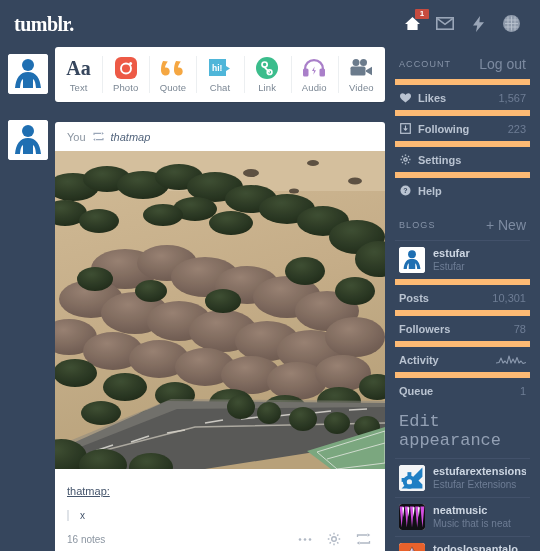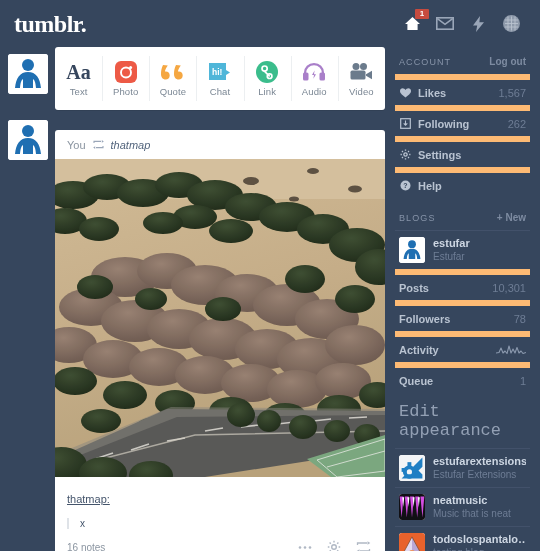--- a/index.html
+++ b/index.html
@@ -6,21 +6,21 @@
   body{
     width:540px;height:551px;overflow:hidden;
     background:#36465d;
     font-family:"Liberation Sans", sans-serif;
     -webkit-font-smoothing:antialiased;
   }
   .app{position:relative;width:540px;height:551px;}
 
   
   .topbar{height:47px;display:flex;align-items:center;justify-content:space-between;padding:0 12px 0 14px;box-sizing:border-box;}
-  .logo{color:#fff;font-family:"Liberation Serif", serif;font-weight:bold;font-size:24px;letter-spacing:-0.5px;line-height:1;}
+  .logo{color:#fff;font-family:"Liberation Serif", serif;font-weight:bold;font-size:20px;letter-spacing:-0.5px;line-height:1;}
   .nav-icons{display:flex;align-items:center;gap:15px;padding-right:8px;}
   .nav-ico{position:relative;width:18px;height:18px;display:flex;align-items:center;justify-content:center;cursor:pointer;}
   .nav-ico svg{display:block;}
   .badge{
     position:absolute;top:-6px;right:-8px;background:#c74b3f;color:#fff;
     font-size:8px;line-height:10px;min-width:10px;height:10px;padding:0 2px;
     border-radius:1px;text-align:center;font-weight:bold;
   }
 
   
@@ -30,21 +30,21 @@
   .right-col{width:145px;flex:0 0 145px;padding-left:10px;box-sizing:border-box;}
 
   
   .rail-av{width:40px;height:40px;margin:0 0 0 8px;background:#fff;border-radius:3px;overflow:hidden;}
   .rail-av.first{margin-top:7px;}
   .rail-av.second{margin-top:26px;}
   .av-svg{display:block;width:100%;height:100%;}
 
   
   .posttypes{
-    background:#fff;border-radius:3px;height:63px;display:flex;align-items:stretch;
+    background:#fff;border-radius:3px;height:55px;display:flex;align-items:stretch;
     box-shadow:0 1px 0 rgba(0,0,0,.08);
   }
   .pt{
     flex:1;display:flex;flex-direction:column;align-items:center;justify-content:center;
     gap:3px;cursor:pointer;position:relative;
   }
   .pt + .pt:before{content:"";position:absolute;left:0;top:9px;bottom:9px;width:1px;background:#eceff1;}
   .pt-ico{height:22px;display:flex;align-items:center;justify-content:center;}
   .pt-label{font-size:9.5px;color:#7b8794;letter-spacing:.1px;}
   .aa{font-family:"Liberation Serif", serif;font-weight:bold;font-size:20px;color:#36465d;line-height:20px;}
@@ -60,21 +60,21 @@
   .cap-user{font-size:11px;color:#44546b;text-decoration:underline;display:inline-block;}
   .cap-quote{margin:11px 0 0 0;padding-left:11px;border-left:2px solid #dfe3e8;font-size:10px;color:#44546b;}
   .notes-row{display:flex;align-items:center;justify-content:space-between;margin-top:11px;padding:0 0 11px 0;}
   .notes-count{font-size:10px;color:#8b95a1;}
   .note-actions{display:flex;align-items:center;gap:15px;padding-right:2px;}
   .note-actions span{cursor:pointer;display:flex;align-items:center;}
 
   
   .sb-head{display:flex;align-items:center;justify-content:space-between;padding:9px 4px 7px 4px;gap:24px;}
   .sb-head .t{font-size:9px;color:#8693a8;letter-spacing:1.1px;text-transform:uppercase;}
-  .sb-head .a{font-size:10px;color:#7d8ba1;cursor:pointer;font-weight:bold;}
+  .sb-head .a{font-size:14px;color:#7d8ba1;cursor:pointer;}
   .sb-row{
     display:flex;align-items:center;justify-content:space-between;
     height:25px;padding:0 4px;border-top:6px solid #fdba74;cursor:pointer;
   }
   .sb-row .lbl{display:flex;align-items:center;gap:7px;font-size:11px;color:#b9c3d1;font-weight:bold;}
   .sb-row .val{font-size:11px;color:#6e7d95;}
   .sb-ico{width:12px;display:flex;align-items:center;justify-content:center;}
   .blog-row{display:flex;align-items:center;gap:8px;height:38px;padding:0 4px;border-top:1px solid #42516a;cursor:pointer;}
   .blog-av{width:26px;height:26px;border-radius:3px;overflow:hidden;flex:0 0 26px;background:#fff;}
   .blog-av svg{display:block;width:100%;height:100%;}
@@ -439,21 +439,21 @@
       <div class="sb-row">
         <span class="lbl">
           <span class="sb-ico">
             <svg width="11" height="11" viewBox="0 0 11 11">
                 <rect x="0.7" y="0.7" width="9.6" height="9.6" fill="none" stroke="#b9c3d1" stroke-width="1.2"></rect>
                 <path d="M5.5 2.6 L5.5 7 M3.7 5.3 L5.5 7.2 L7.3 5.3" fill="none" stroke="#b9c3d1" stroke-width="1.1"></path>
               </svg>
           </span>
           <span>Following</span>
         </span>
-        <span class="val">262</span>
+        <span class="val">223</span>
       </div>
 
       <div class="sb-row">
         <span class="lbl">
           <span class="sb-ico">
             <svg width="11" height="11" viewBox="0 0 12 12">
                 <g fill="none" stroke="#b9c3d1" stroke-width="1.5">
               <circle cx="6" cy="6" r="1.8"></circle>
               <path d="M6 0.6 L6 2 M6 10 L6 11.4 M0.6 6 L2 6 M10 6 L11.4 6 M2.2 2.2 L3.2 3.2 M8.8 8.8 L9.8 9.8 M9.8 2.2 L8.8 3.2 M3.2 8.8 L2.2 9.8"></path>
                 </g>

